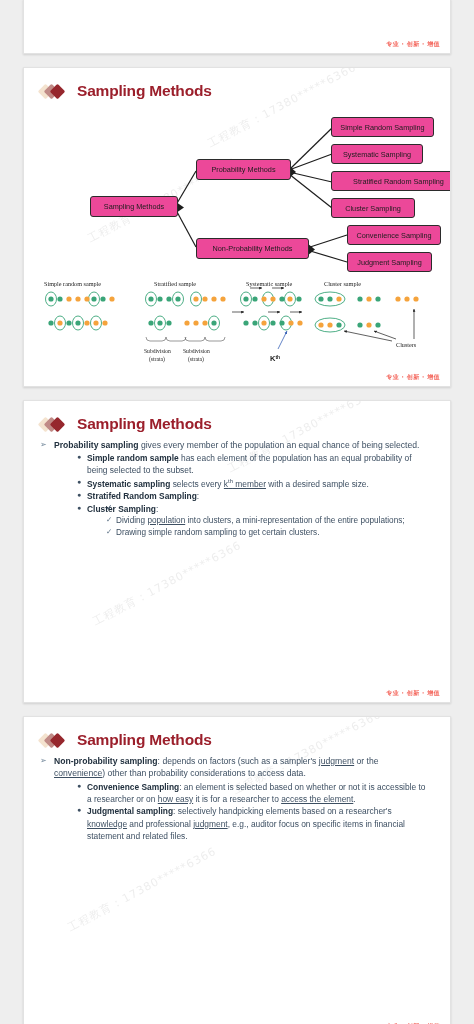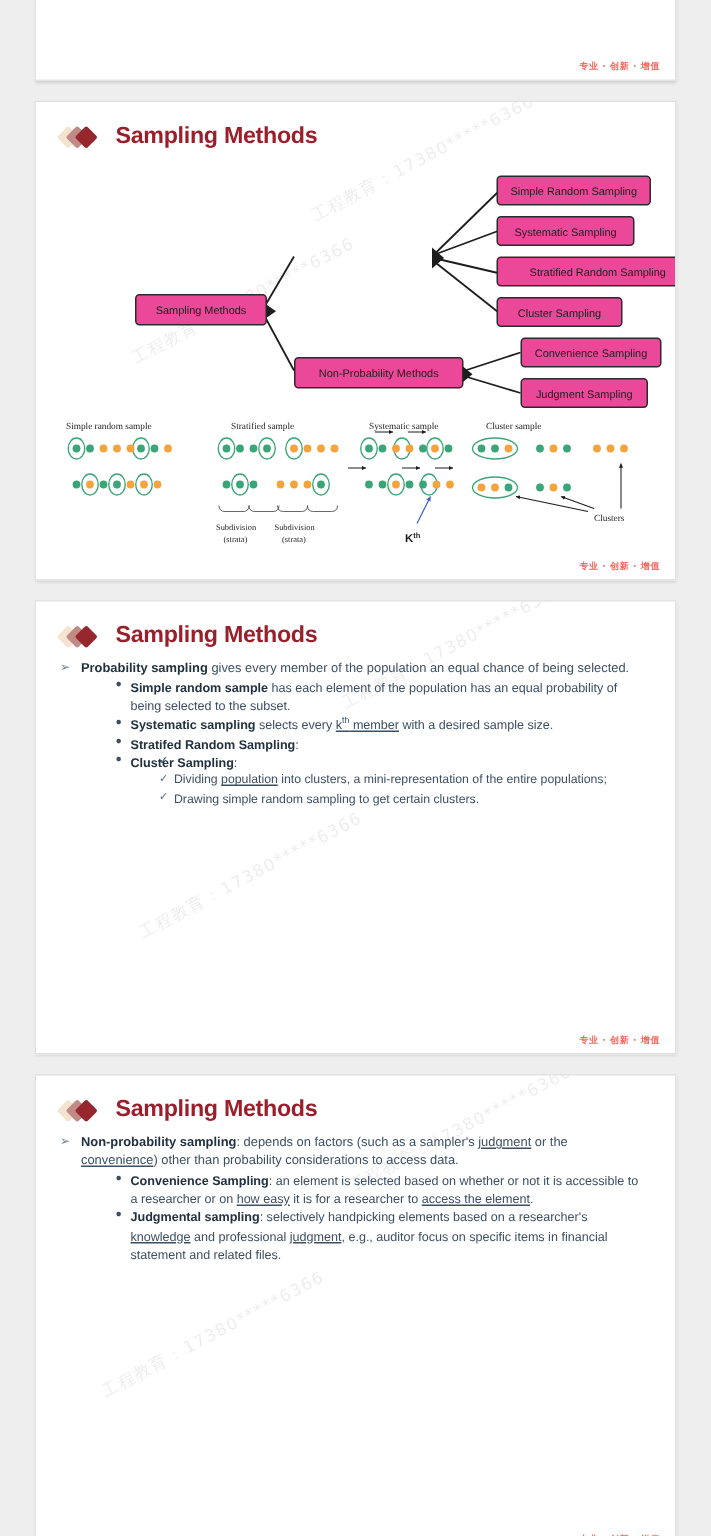--- a/index.html
+++ b/index.html
@@ -188,20 +188,21 @@
         </g>
         <g fill="#1d1d1d">
           <polygon points="152,100 160,105.5 152,111"></polygon>
           <polygon points="264,63 272,70 264,77"></polygon>
           <polygon points="283,141 291,147.5 283,154"></polygon>
         </g>
       </svg>
 
       <div class="node" style="left:66px; top:94px; width:88px; height:21px;">Sampling Methods</div>
 
+      <div class="node" style="left:172px; top:57px; width:95px; height:21px;">Probability Methods</div>
 
       <div class="node" style="left:172px; top:136px; width:113px; height:21px;">Non-Probability Methods</div>
 
       <div class="node" style="left:307px; top:15px; width:103px; height:20px;">Simple Random Sampling</div>
       <div class="node" style="left:307px; top:42px; width:92px; height:20px;">Systematic Sampling</div>
       <div class="node" style="left:307px; top:69px; width:135px; height:20px;">Stratified Random Sampling</div>
       <div class="node" style="left:307px; top:96px; width:84px; height:20px;">Cluster Sampling</div>
 
       <div class="node" style="left:323px; top:123px; width:94px; height:20px;">Convenience Sampling</div>
       <div class="node" style="left:323px; top:150px; width:85px; height:20px;">Judgment Sampling</div>

